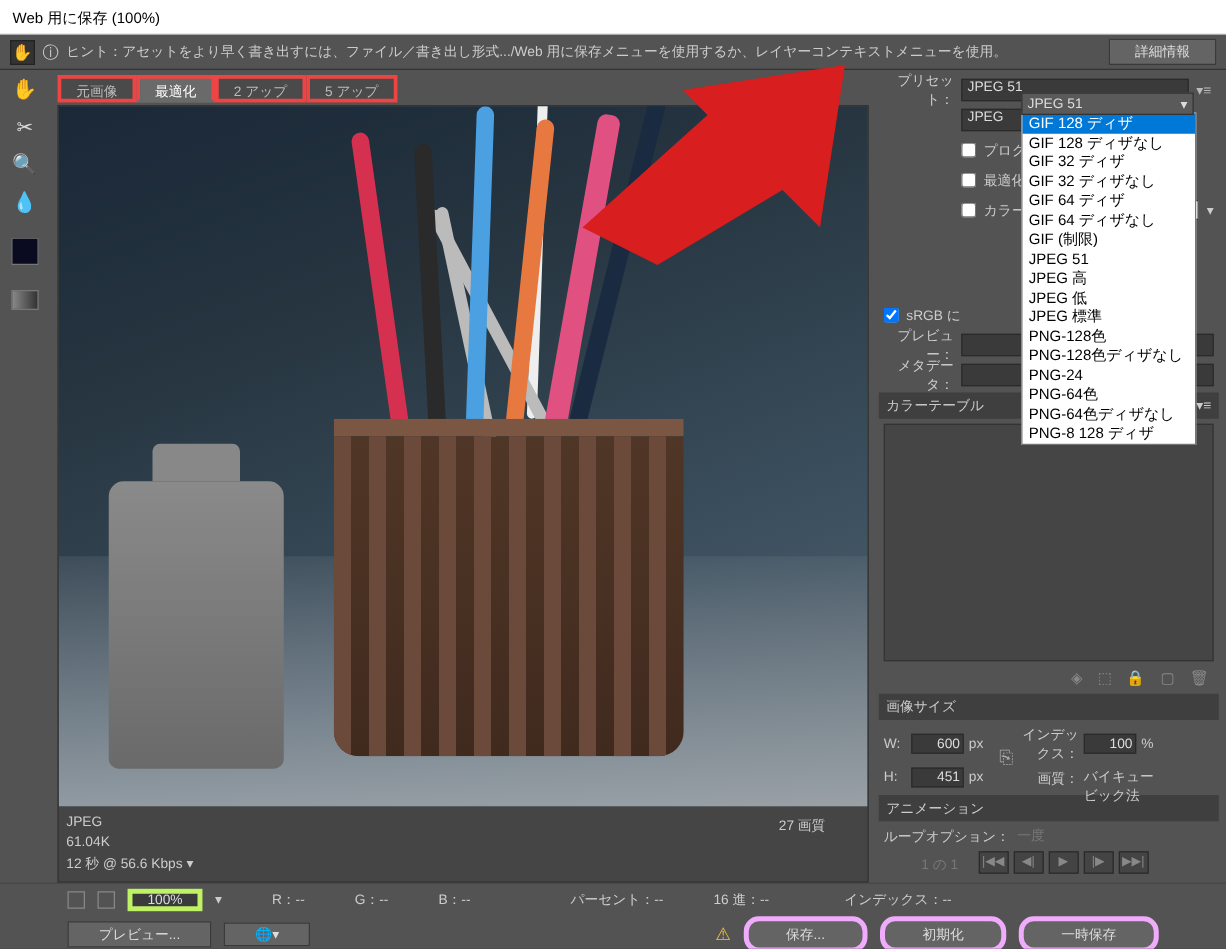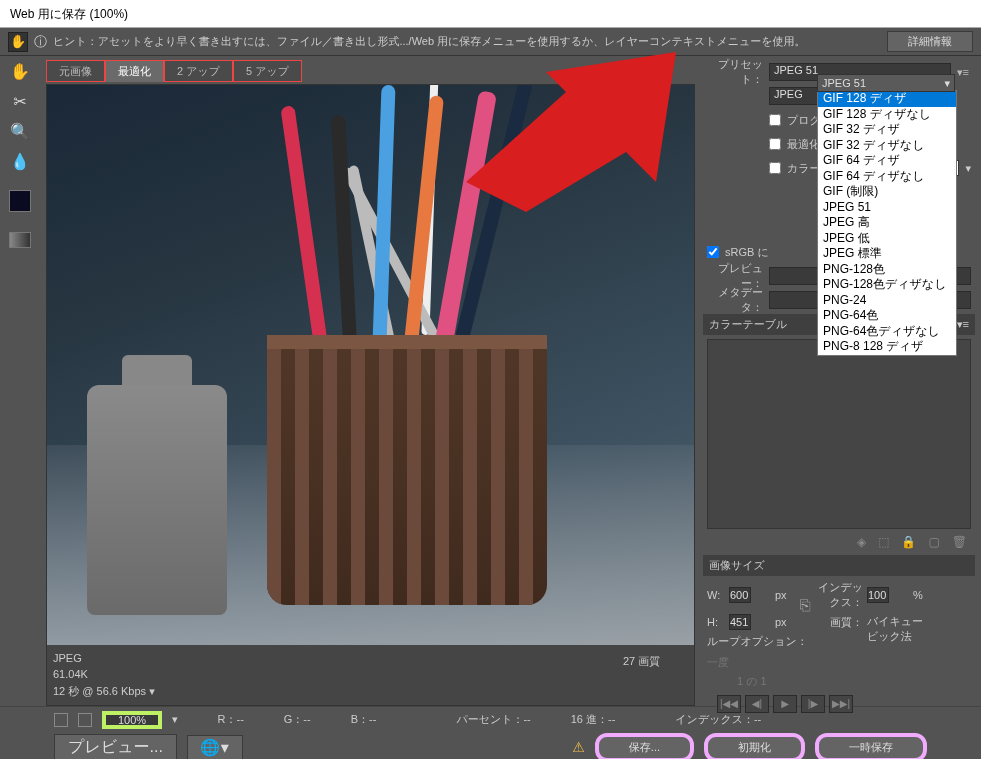--- a/index.html
+++ b/index.html
@@ -14,21 +14,21 @@
 
 .main-area { display: flex; height: 650px; }
 
 .tool-col { width: 40px; background: #535353; padding-top: 6px; display: flex; flex-direction: column; align-items: center; gap: 10px; }
 .tool-col .tool { width: 20px; height: 20px; color: #ddd; font-size: 16px; text-align: center; cursor: pointer; }
 .tool-col .swatch { width: 22px; height: 22px; background: #0a0a20; border: 1px solid #777; margin-top: 8px;}
 .tool-col .swatch2 { width: 22px; height: 16px; background: linear-gradient(90deg,#888,#333); border: 1px solid #777; margin-top: 10px;}
 
 .center-col { flex: 1; background: #535353; padding: 4px 6px 0 6px; display: flex; flex-direction: column; }
 .tabs { display: flex; gap: 0; height: 22px; font-size: 11px; color: #bbb; }
-.tabs .tab { padding: 3px 12px; cursor: pointer; border: 1px solid #ef4444; background: #4a4a4a; text-align: center; }
+.tabs .tab { padding: 3px 12px; cursor: pointer; border: 3px solid #ef4444; background: #4a4a4a; text-align: center; }
 .tabs .tab.active { background: #6a6a6a; color: #fff; border-bottom-color: #6a6a6a;}
 .preview-frame { flex: 1; border: 1px solid #333; background: #454545; margin-top: 2px; position: relative; overflow: hidden;}
 .preview-img { width: 100%; height: 560px; background: linear-gradient(160deg, #1a2838 0%, #263540 30%, #3d5160 70%, #5a6870 100%); position: relative; }
 
 .desk-blur { position:absolute; left:0; right:0; bottom:0; height:200px; background: linear-gradient(180deg, rgba(120,130,140,0.2), rgba(180,185,190,0.7));}
 .cup { position: absolute; left: 220px; bottom: 40px; width: 280px; height: 270px; background: repeating-linear-gradient(90deg, #6b4a3b 0 14px, rgba(0,0,0,0) 14px 28px), linear-gradient(#503626,#402a1e); border-radius: 0 0 20px 20px; border-top: 14px solid #7a5643;}
 .pen { position: absolute; width: 14px; border-radius: 7px; }
 .p1{left:250px; bottom:300px; height:240px; background:#d63050; transform:rotate(-8deg);}
 .p2{left:290px; bottom:300px; height:230px; background:#2a2a2a; transform:rotate(-3deg);}
 .p3{left:330px; bottom:300px; height:260px; background:#4aa0e0; transform:rotate(2deg);}
@@ -62,27 +62,27 @@
 .dropdown .opt { padding: 0 5px; height: 15.5px; line-height: 15.5px; cursor: pointer; white-space:nowrap; overflow:hidden;}
 .dropdown .opt.sel { background: #0078d7; color: #fff; }
 .preset-combo { position:absolute; top:74px; right:26px; width:138px; height:18px; background:#5a5a5a; border:1px solid #333; color:#ddd; font-size:11px; padding:1px 4px; z-index:101; display:flex; justify-content:space-between; align-items:center;}
 
 .bottom-bar1 { height: 26px; display:flex; align-items:center; gap:10px; padding: 0 54px; font-size:11px; color:#ccc; border-top:1px solid #444;}
 .bottom-bar1 .zoom { width: 60px; background:#3a3a3a; border:4px solid #bef264; color:#ddd; height:18px; font-size:11px; text-align:center;}
 .bottom-bar1 .sp { width:20px;}
 .bottom-bar1 .sq{width:14px; height:14px; border:1px solid #888; display:inline-block;}
 .bottom-bar2 { height: 30px; display:flex; align-items:center; gap:10px; padding: 0 54px; font-size:11px; color:#ccc;}
 .bottom-bar2 .btn { background:#646464; border:4px solid #f0abfc; border-radius:12px; color:#ddd; padding:3px 30px; cursor:pointer; font-size:11px;}
-.bottom-bar2 .btn-sm { background:#646464; border:1px solid #3a3a3a; color:#ddd; padding:2px 13px; cursor:pointer; font-size:16px;text-align:center;}
+.bottom-bar2 .btn-sm { background:#646464; border:1px solid #3a3a3a; color:#ddd; padding:2px 24px; cursor:pointer; font-size:11px;text-align:center;}
 .bottom-bar2 .warn{color:#f0c040; font-size:14px; margin-left:auto;}
-.loop-row{display:flex; align-items:flex-start; gap:6px; margin-top:4px;flex-direction:column;}
+.loop-row{display:flex; align-items:flex-end; gap:6px; margin-top:4px;}
 .play-ctrl{display:flex; gap:4px; margin-left:10px;}
 .play-ctrl .pb{width:24px; height:18px; background:#444; border:1px solid #2a2a2a; color:#888; text-align:center; font-size:10px; line-height:16px; cursor:pointer;}
 .img-size-grid{display:grid; grid-template-columns: 18px 42px 20px 12px 48px 42px 12px; gap:4px; align-items:center; font-size:11px;}
-.img-size-grid input{width:22px; background:#3a3a3a; border:1px solid #2a2a2a; color:#ddd; height:16px; font-size:11px; text-align:right; padding-right:2px;}
+.img-size-grid input{width:42px; background:#3a3a3a; border:1px solid #2a2a2a; color:#ddd; height:16px; font-size:11px; text-align:right; padding-right:2px;}
 .link-ic{grid-row:1/3; grid-column:4; font-size:14px; color:#aaa; text-align:center;}
 </style>
 </head>
 <body>
 
 <div class="title-bar">
   <span>Web 用に保存 (100%)</span>
 </div>
 
 <div class="hint-bar">
@@ -198,20 +198,23 @@
       <span style="text-align:right">インデックス：</span>
       <input value="100" style="">
       <span>%</span>
       <span>H:</span>
       <input value="451" style="">
       <span>px</span>
       <span style="text-align:right">画質：</span>
       <div class="sel" style="grid-column:6/8;height:16px">バイキュービック法</div>
     </div>
 
+    <div class="sec-head" style="margin-top:6px">
+        <span>アニメーション</span>
+      </div>
     <div class="loop-row">
       <span>ループオプション：</span>
       <div class="sel" style="flex:1;height:16px;color:#777">一度</div>
     </div>
     <div class="loop-row">
       <span style="margin-left:30px;color:#777">1 の 1</span>
       <div class="play-ctrl">
         <div class="pb">|◀◀</div>
         <div class="pb">◀|</div>
         <div class="pb">▶</div>

